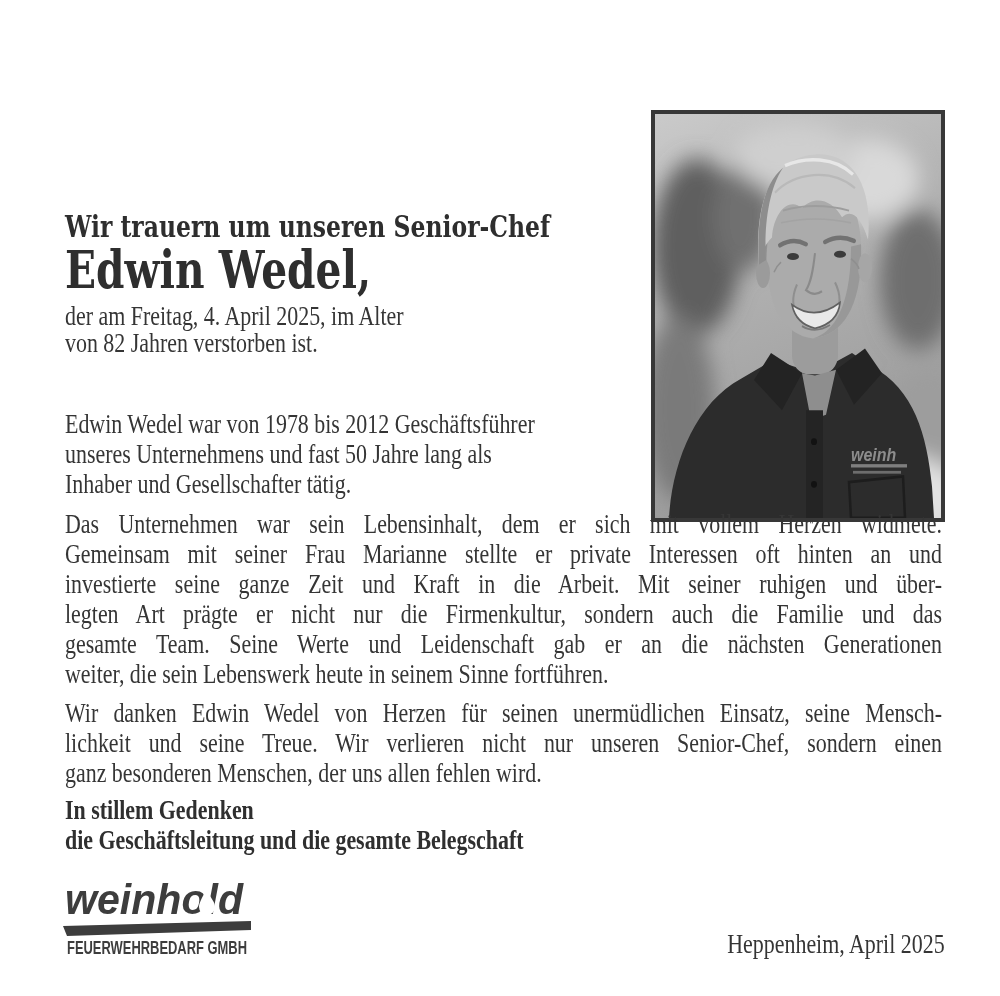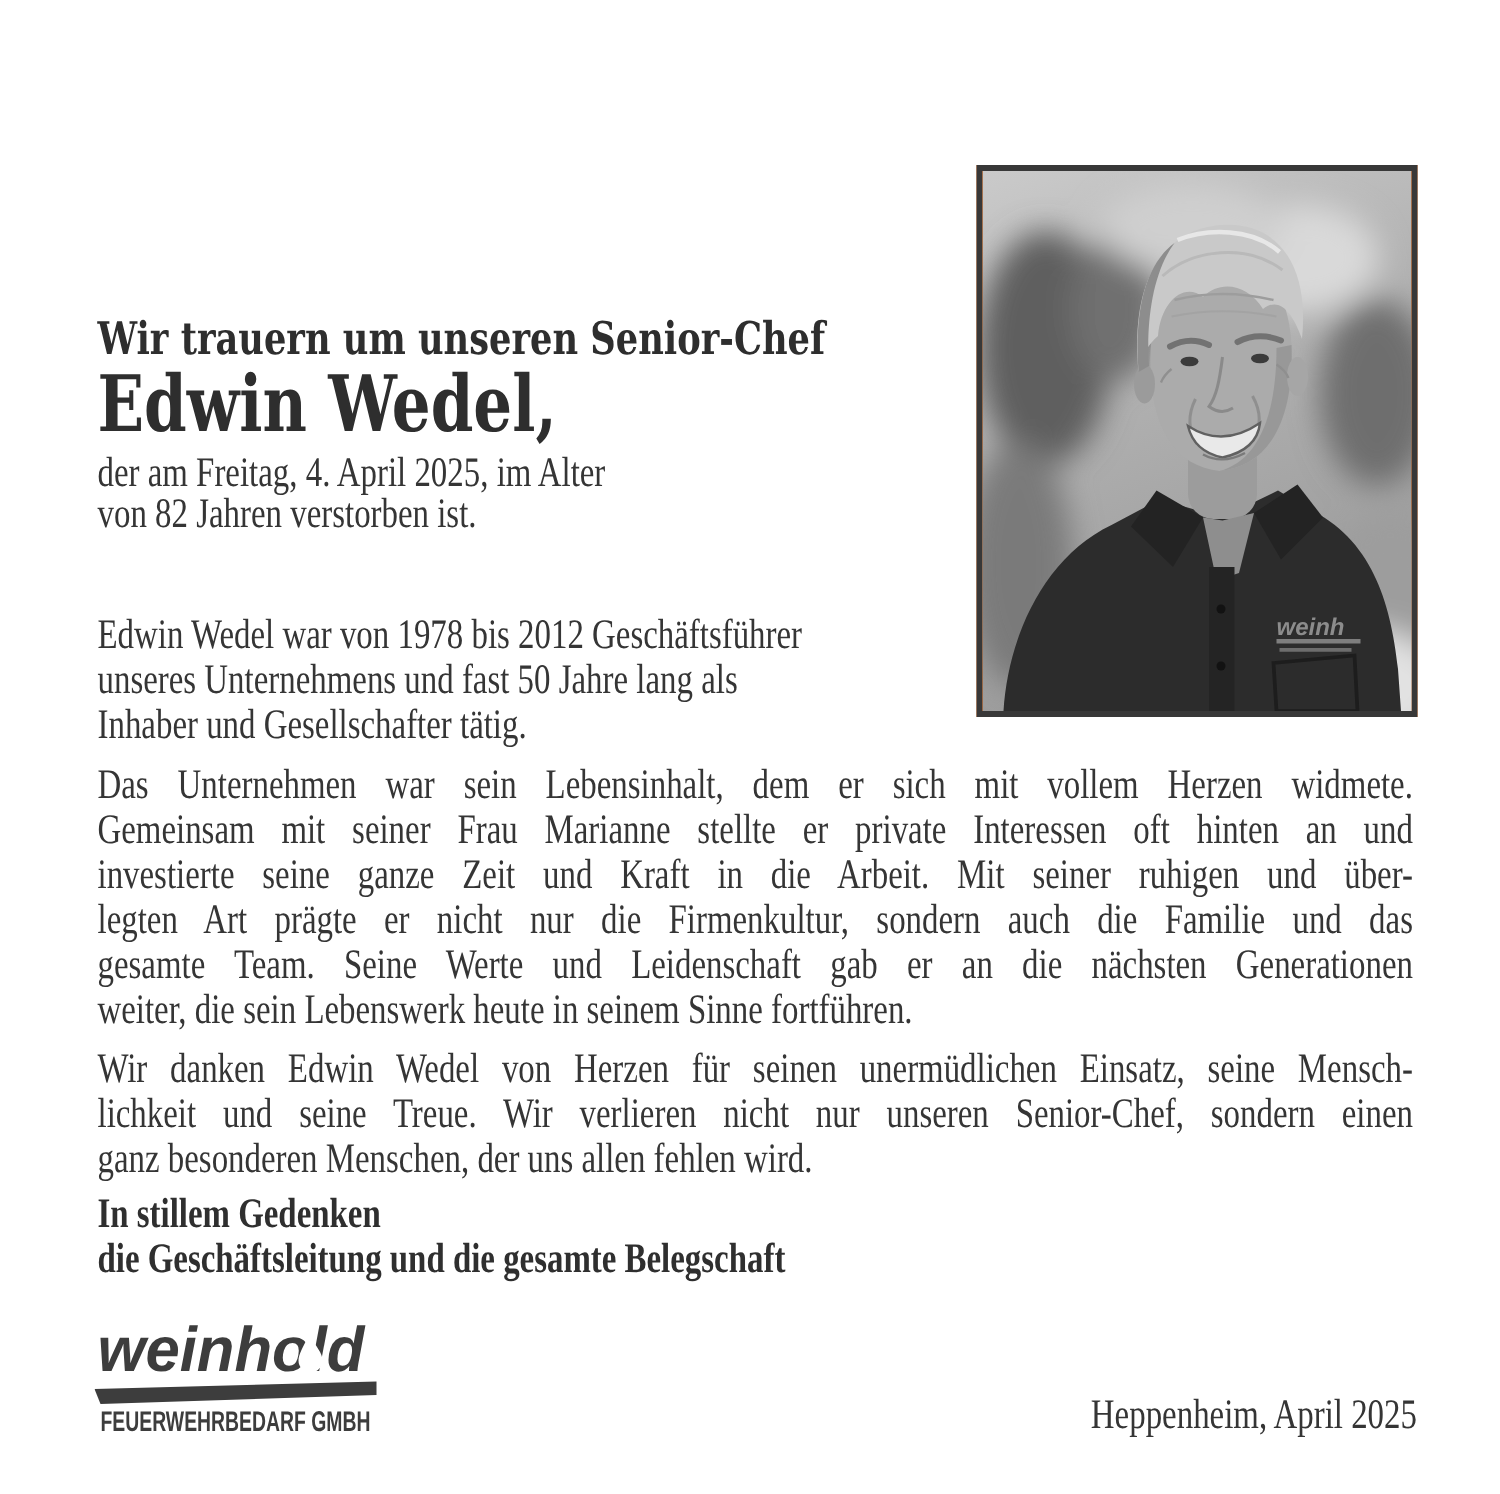--- a/index.html
+++ b/index.html
@@ -28,22 +28,22 @@
   .life{left:65px;top:509px;}
   .thanks{left:65px;top:698px;}
   .closing{left:65px;top:795px;font-weight:bold;color:#2f2f2f;}
   .justify .tline{text-align:justify;text-align-last:justify;}
   .justify .tline:last-child{text-align-last:left;}
   .tline{white-space:normal;}
   .place-date{position:absolute;right:55px;top:929px;font-size:28px;line-height:30px;
            white-space:nowrap;transform:scaleX(0.783);transform-origin:100% 0;}
 
   
-  #portrait{position:absolute;left:651px;top:110px;width:294px;height:368px;
-           box-sizing:border-box;border:4px solid #383838;background:#f97316;}
+  #portrait{position:absolute;left:651px;top:110px;width:294px;height:412px;
+           box-sizing:border-box;border:4px solid #383838;background:#14b8a6;}
   #portrait svg{display:block;width:100%;height:100%;}
 
   
   #logo{position:absolute;left:63px;top:878px;width:205px;height:80px;}
   #logo svg{display:block;width:100%;height:100%;}
 </style>
 </head>
 <body>
 
 <div id="page">

